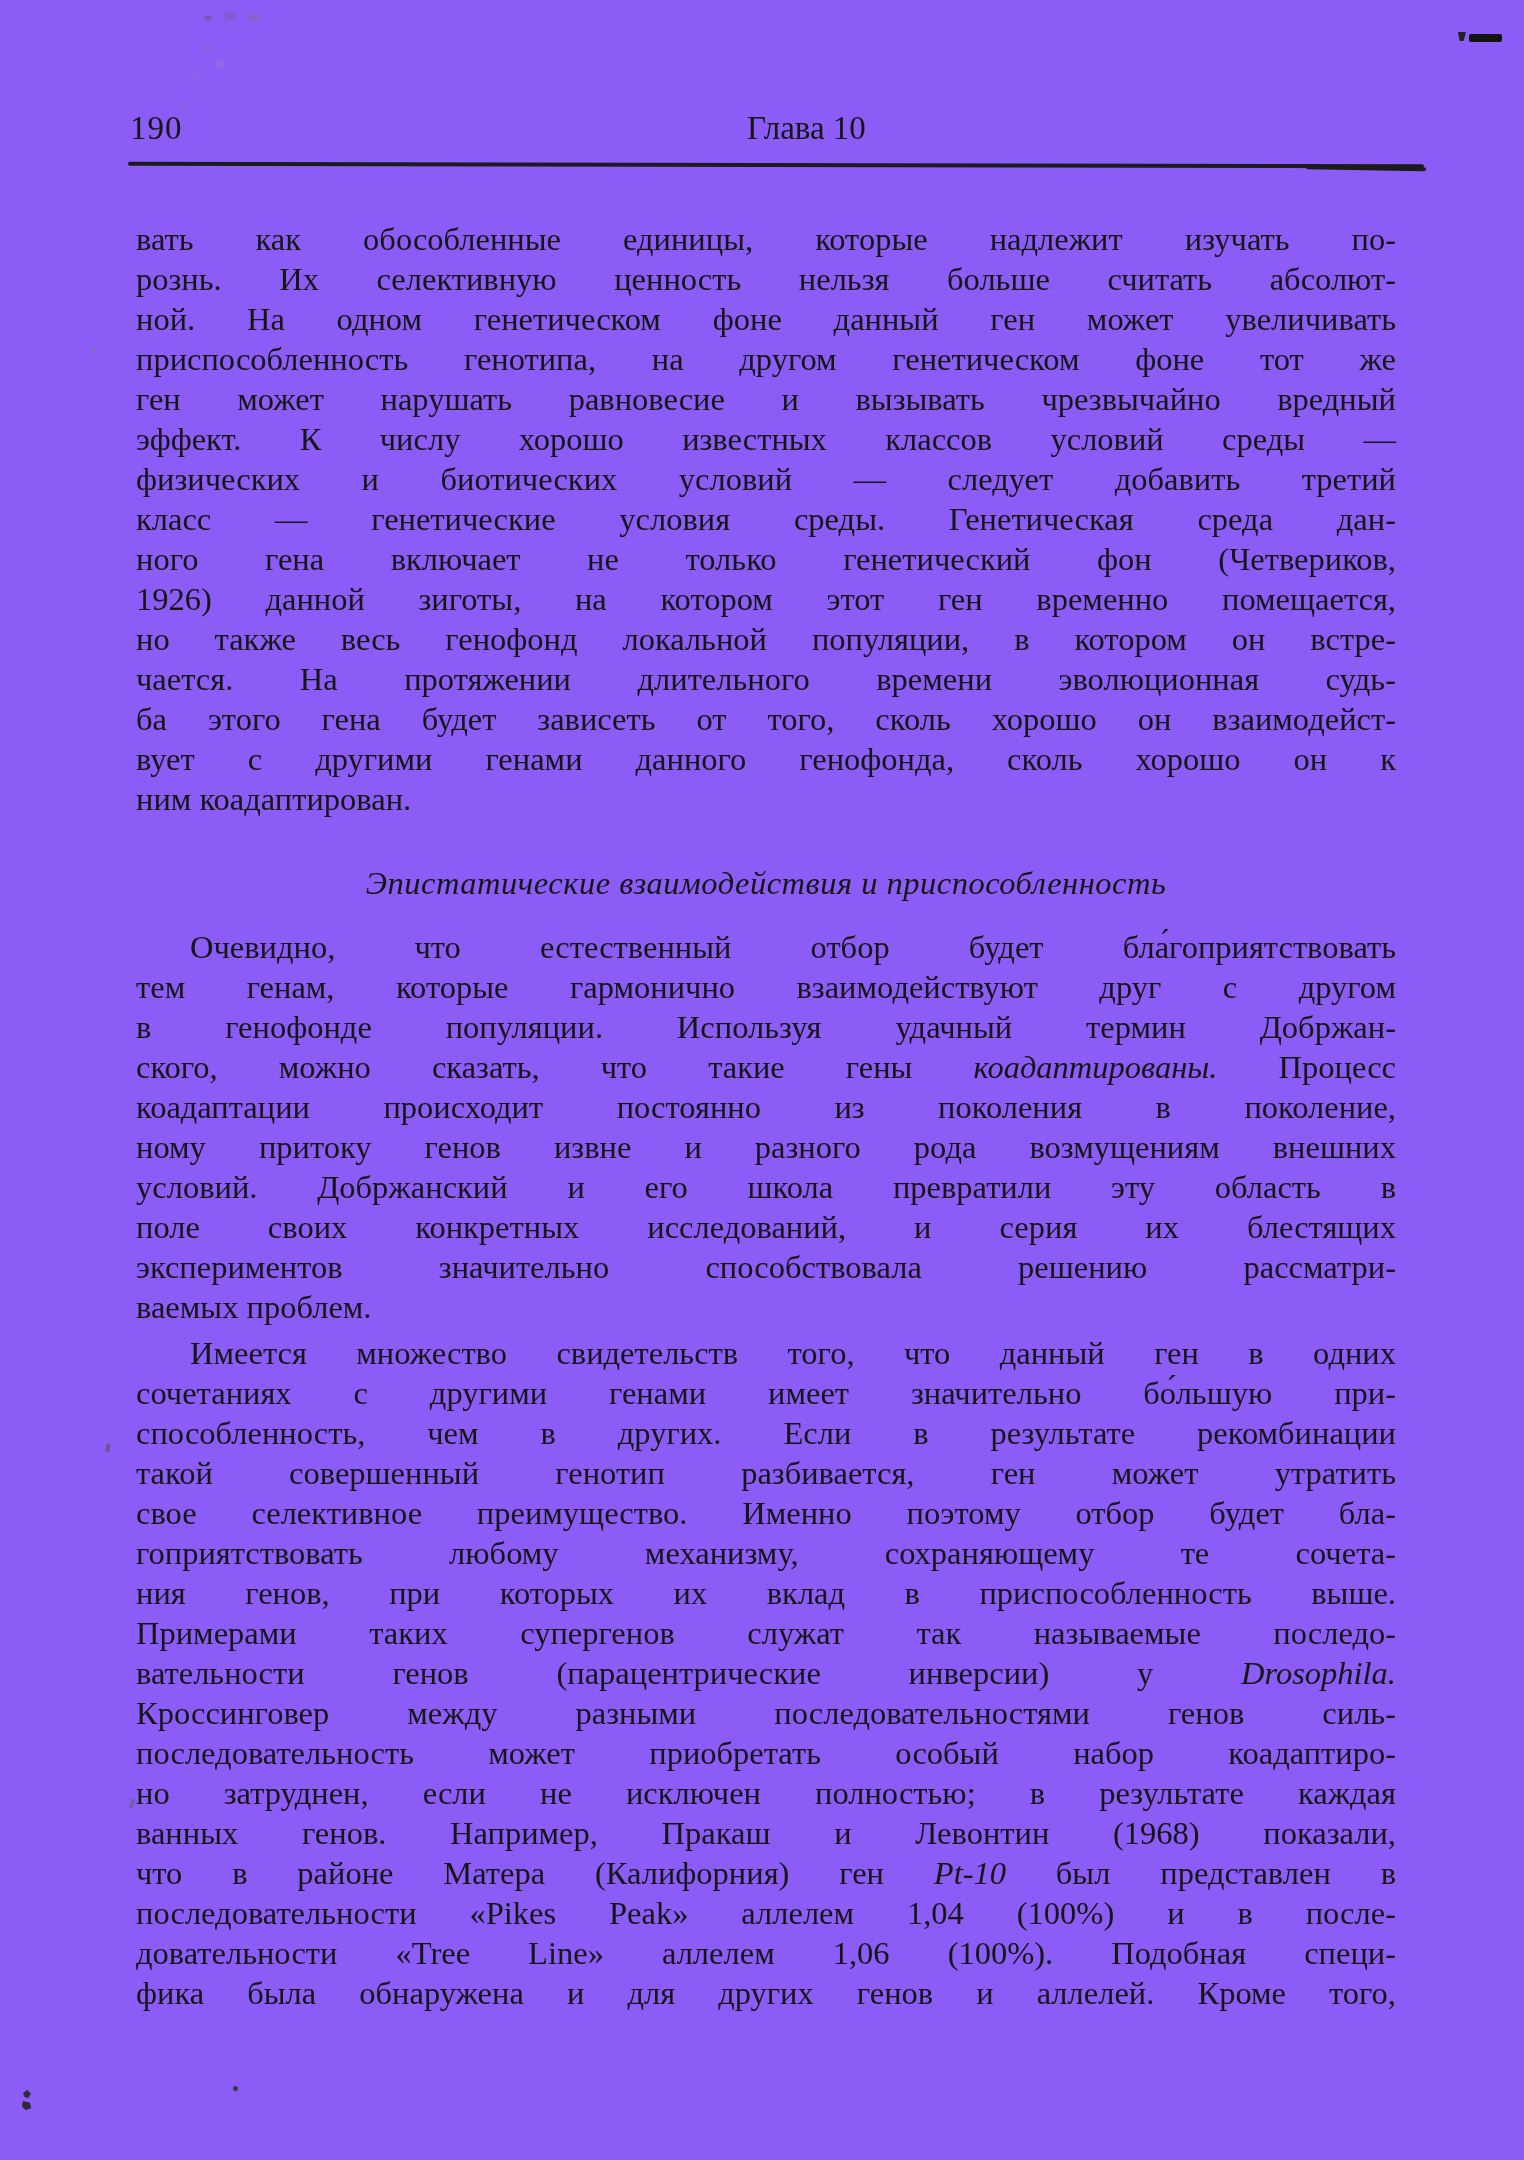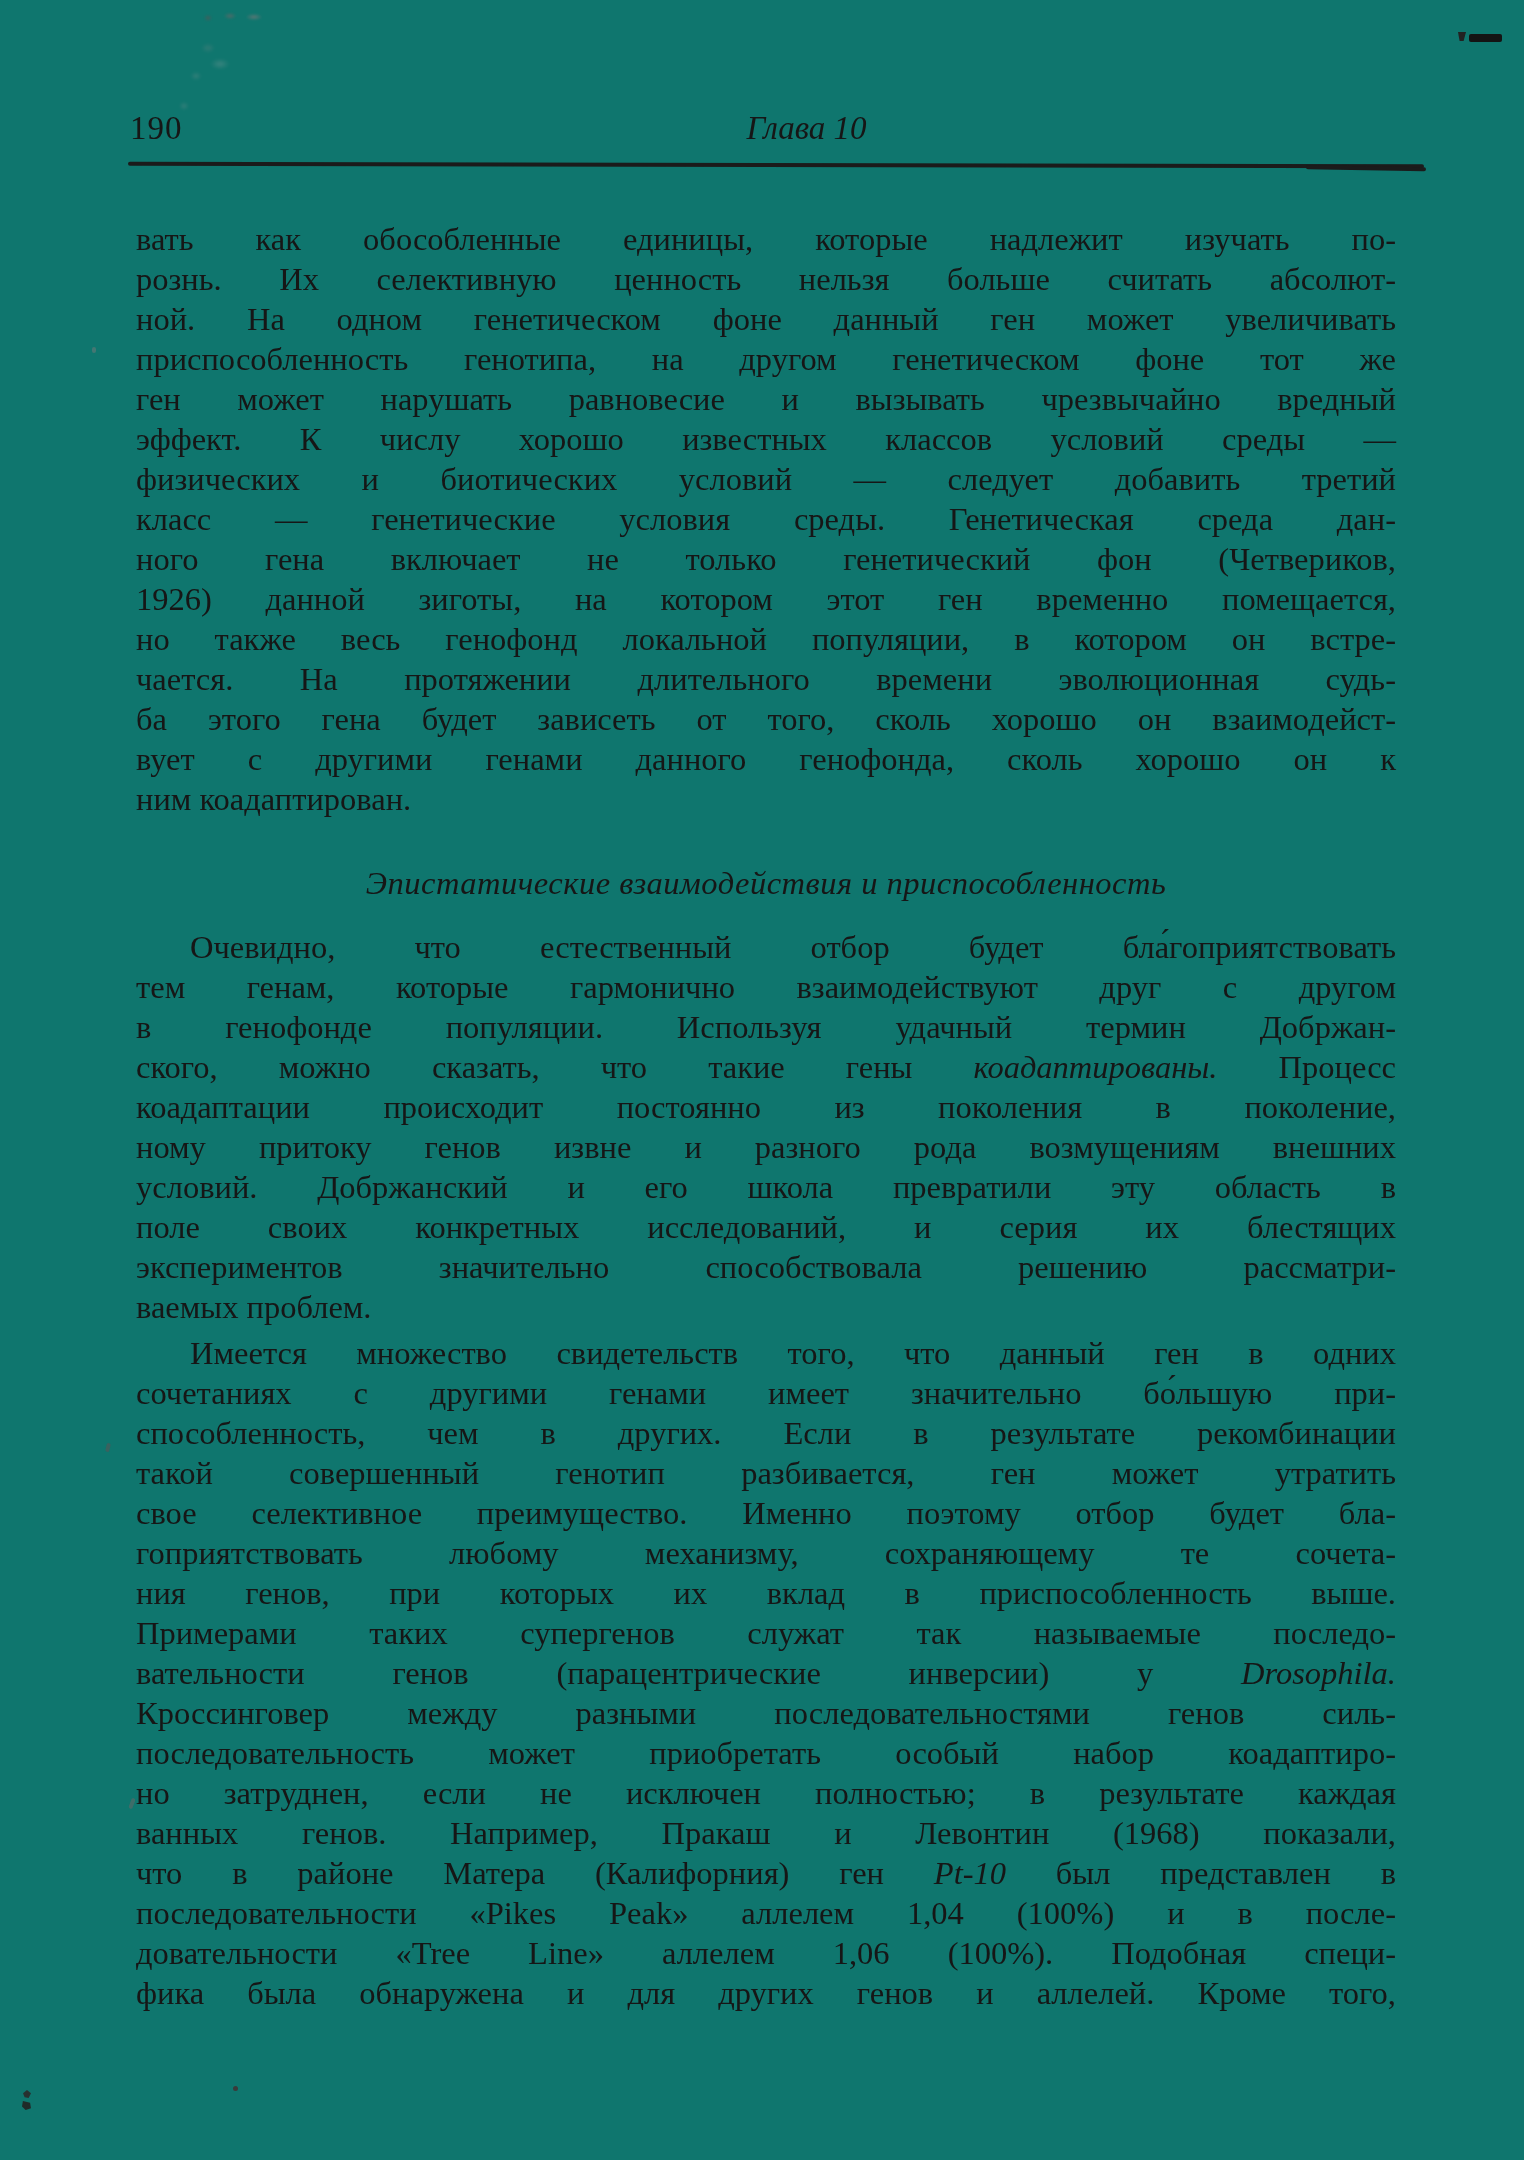--- a/index.html
+++ b/index.html
@@ -1,28 +1,28 @@
 <!DOCTYPE html>
 <html><head>
 <meta charset="utf-8">
 <style>
   html,body { margin:0; padding:0; background:#e8e8e8; }
   .page {
     position:relative;
     width:1524px; height:2160px;
-    background:#0f766e;
+    background:#8b5cf6;
     font-family:"Liberation Serif", serif;
     color:#161616;
     overflow:hidden;
   }
   
   .running-head { position:absolute; left:130px; top:110px; width:1273px; height:46px; }
   .page-num { position:absolute; left:0; top:0; font-size:33px; letter-spacing:1px; }
   .chapter { position:absolute; left:50%; top:0; transform:translateX(-50%) translateX(40px);
-             font-style:italic; font-size:33px; }
+             font-size:33px; }
   .rule { position:absolute; left:128px; top:163px; width:1296px; height:4px;
           background:#1b1b1b; border-radius:2px; transform:rotate(0.12deg); }
   .rule::after { content:""; position:absolute; right:-2px; top:2px; width:120px; height:4px;
           background:#1b1b1b; transform:rotate(0.8deg); border-radius:2px; }
 
   
   .text-block { position:absolute; left:130px; top:213px; width:1272px;
                 font-size:32.5px; line-height:40px; }
   .para { margin:6px; }
   .line { text-align:justify; text-align-last:justify; }

